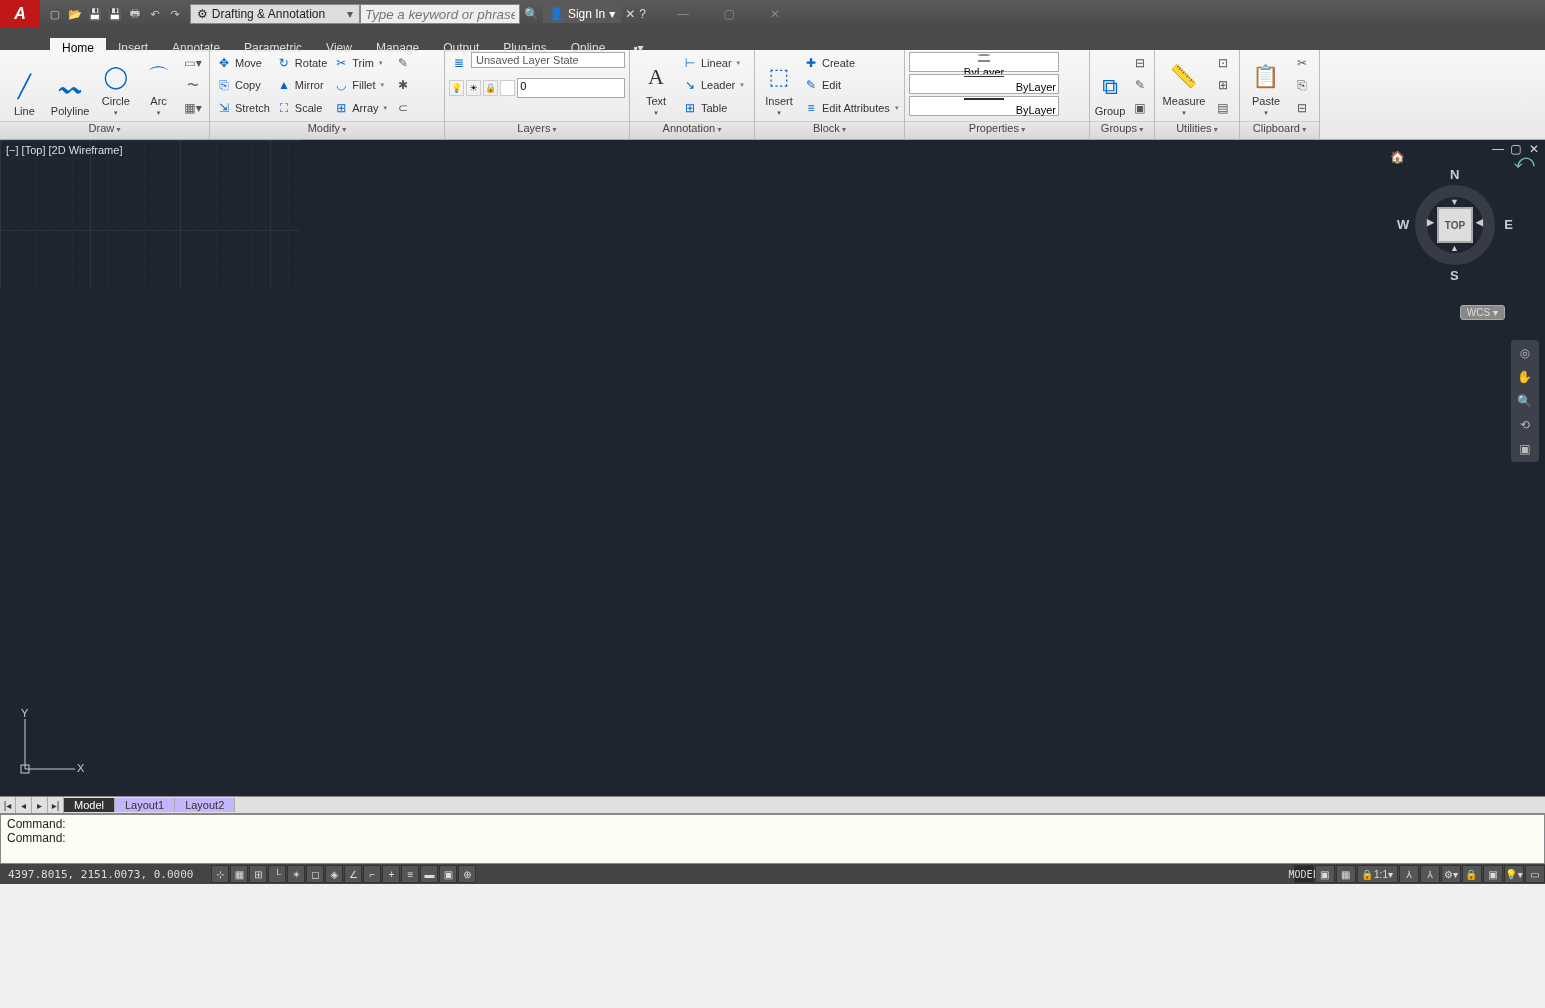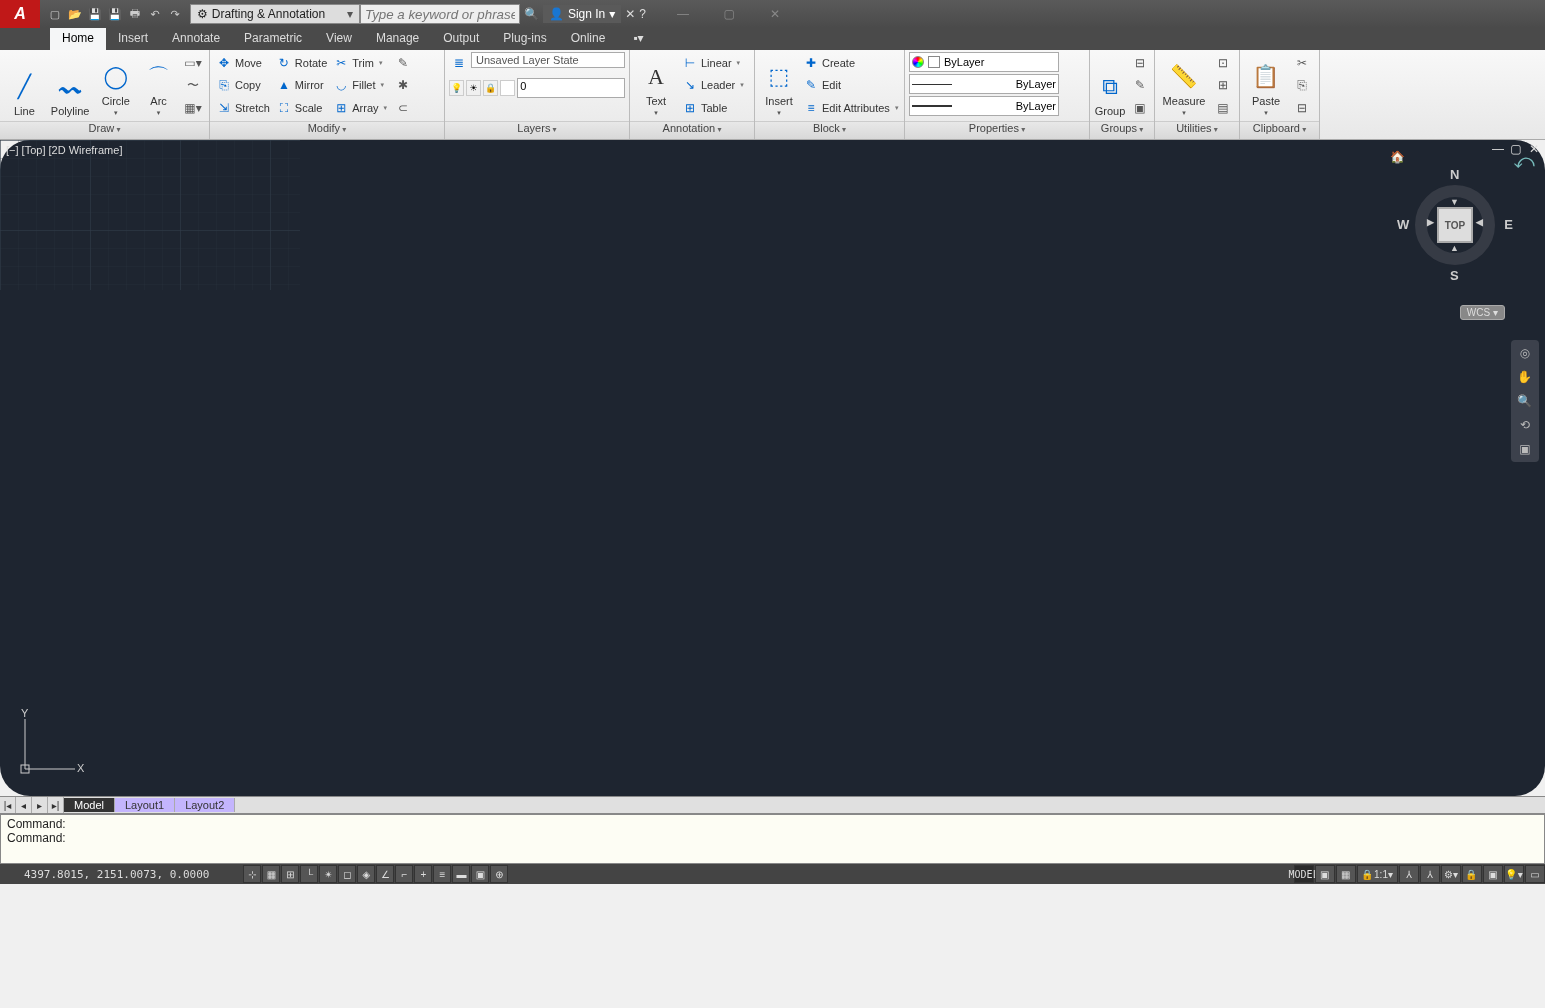--- a/index.html
+++ b/index.html
@@ -10,21 +10,21 @@
 .qat .qicon { width: 18px; height: 18px; display:flex;align-items:center;justify-content:center;color:#ccc;cursor:pointer;font-size:11px;}
 .workspace-sel { background:#ddd; border:1px solid #888; padding:1px 6px; color:#222; display:flex;align-items:center;gap:4px;min-width:170px;height:20px;}
 .workspace-sel .drop{margin-left:auto;color:#555;}
 .title-center { flex:1; text-align:center; display:flex;gap:20px;justify-content:center;color:#fff;}
 .title-right { display:flex; align-items:center; gap:4px; padding-right:8px;}
 .search-box { background:#eee;border:1px solid #888;padding:1px 4px;color:#888;width:160px;height:20px;font-style:italic;}
 .signin { background:#5a5a5a;color:#fff;padding:2px 6px;display:flex;align-items:center;gap:4px;}
 .win-controls { display:flex; gap:0; margin-left:10px;}
 .win-controls div{width:46px;height:28px;display:flex;align-items:center;justify-content:center;color:#888;cursor:pointer;}
 .tabbar { height:22px; background:#4a4a4a; display:flex; padding-left:50px;}
-.tabbar .tab{padding:3px 12px;color:#ddd;cursor:pointer;}
+.tabbar .tab{padding:3px 12px;color:#ddd;cursor:pointer;margin-top:10px;}
 .tabbar .tab.active{background:#f5f6f7;color:#000;}
 .ribbon { height:90px; background:linear-gradient(#f8f8f8,#e8e8e8); display:flex; border-bottom:1px solid #aaa;}
 .panel { border-right:1px solid #bbb; display:flex; flex-direction:column; }
 .panel-body { flex:1; display:flex; padding:2px 4px; gap:2px;}
 .panel-label { height:18px; background:linear-gradient(#e8e8e8,#d8d8d8); text-align:center; font-size:11px; color:#444; border-top:1px solid #ccc;cursor:pointer;}
 .panel-label::after{content:" ▾";font-size:8px;color:#666;}
 .bigbtn { display:flex;flex-direction:column;align-items:center;justify-content:flex-end;padding:2px 6px;cursor:pointer;gap:2px;min-width:40px;}
 .bigbtn .ico{width:32px;height:32px;display:flex;align-items:center;justify-content:center;font-size:22px;color:#0066cc;}
 .bigbtn .lbl{font-size:11px;color:#333;}
 .bigbtn .drop{font-size:7px;color:#555;}
@@ -32,42 +32,42 @@
 .smallrow .ico{width:16px;height:16px;display:flex;align-items:center;justify-content:center;color:#0066cc;font-size:12px;}
 .smallrow .lbl{font-size:11px;color:#333;white-space:nowrap;}
 .smallrow .drop{font-size:7px;color:#777;margin-left:2px;}
 .col { display:flex;flex-direction:column;justify-content:space-around;}
 .iconcol { display:flex;flex-direction:column;justify-content:space-around;padding:0 2px;}
 .iconcol .i{width:20px;height:20px;display:flex;align-items:center;justify-content:center;cursor:pointer;color:#555;}
 .layerstate{background:#fff;border:1px solid #aaa;height:16px;padding:1px 4px;font-size:11px;color:#555;width:170px;}
 .layerrow{display:flex;gap:2px;align-items:center;height:22px;}
 .layerrow .li{width:16px;height:16px;border:1px solid #ccc;cursor:pointer;font-size:9px;display:flex;align-items:center;justify-content:center;}
 .layer-sel{background:#fff;border:1px solid #aaa;height:20px;width:115px;font-size:11px;padding:1px 2px;}
-.prop-sel{background:#fff;border:1px solid #aaa;height:20px;width:150px;font-size:11px;padding:1px 2px;display:flex;align-items:center;gap:4px;}
+.prop-sel{background:#fff;border:1px solid #aaa;height:20px;width:150px;font-size:11px;padding:1px 2px;display:flex;align-items:center;gap:4px;flex-direction:column;}
 .prop-sel .sw{width:12px;height:12px;border:1px solid #888;}
-.drawing { position:relative; height:656px; background:#1e2530;border-radius:30px; }
+.drawing { position:relative; height:656px; background:#1e2530; }
 .dw-label{position:absolute;top:4px;left:6px;color:#ddd;font-size:11px;}
 .dw-controls{position:absolute;top:2px;right:4px;display:flex;gap:4px;}
 .dw-controls div{color:#ddd;cursor:pointer;width:14px;text-align:center;}
 .grid-svg{position:absolute;inset:0;}
 .viewcube{position:absolute;top:25px;right:30px;width:120px;height:120px;}
 .vc-face{position:absolute;top:42px;left:42px;width:36px;height:36px;background:#ddd;border:2px solid #aaa;display:flex;align-items:center;justify-content:center;font-size:10px;font-weight:bold;color:#555;}
 .vc-ring{position:absolute;top:20px;left:20px;width:80px;height:80px;border:12px solid rgba(100,100,110,0.35);border-radius:50%;}
 .vc-dir{position:absolute;color:#ccc;font-weight:bold;font-size:13px;}
 .wcs{position:absolute;top:165px;right:40px;background:#888;border:1px solid #aaa;color:#ddd;font-size:10px;padding:1px 6px;border-radius:3px;}
 .navbar{position:absolute;top:200px;right:6px;width:28px;background:rgba(80,85,95,0.6);border-radius:4px;padding:6px 2px;display:flex;flex-direction:column;gap:10px;align-items:center;}
 .navbar div{color:#bbb;cursor:pointer;}
 .ucs-icon{position:absolute;bottom:15px;left:15px;color:#ccc;font-size:11px;}
 .layouttabs{height:18px;background:#e0e0e0;display:flex;align-items:center;border-top:1px solid #888;border-bottom:1px solid #888;}
 .layouttabs .nav{width:16px;text-align:center;color:#333;cursor:pointer;font-size:10px;border-right:1px solid #aaa;height:100%;display:flex;align-items:center;justify-content:center;}
 .ltab{padding:1px 10px;font-size:11px;color:#333;border-right:1px solid #aaa;cursor:pointer;background:#c4b5fd;}
 .ltab.active{background:#333;color:#fff;}
 .cmdarea{height:50px;background:#fdfdf4;border:1px solid #888;font-family:Consolas,monospace;font-size:12px;padding:2px 6px;color:#222;overflow:hidden;}
 .statusbar{height:20px;background:#444;display:flex;align-items:center;color:#ddd;font-size:11px;}
-.sb-coords{padding:0 24px;font-family:Consolas,monospace;background:#444;}
+.sb-coords{padding:0 8px;font-family:Consolas,monospace;background:#444;}
 .sb-btns{display:flex;gap:1px;margin-left:10px;}
 .sb-btns .sb{width:18px;height:18px;background:#555;display:flex;align-items:center;justify-content:center;cursor:pointer;font-size:10px;border:1px solid #333;}
 .sb-right{margin-left:auto;display:flex;align-items:center;gap:1px;}
 .sb-right .sb{width:20px;height:18px;background:#555;display:flex;align-items:center;justify-content:center;cursor:pointer;font-size:10px;border:1px solid #333;}
 .sb-right .model{background:#2a2a2a;font-family:Consolas,monospace;padding:0 6px;}
 .home-icon{position:absolute;top:10px;right:140px;color:#888;cursor:pointer;}
 .arc-icon{position:absolute;top:10px;right:10px;color:#7bb;cursor:pointer;font-size:20px;}
 </style>
 </head>
 <body>

